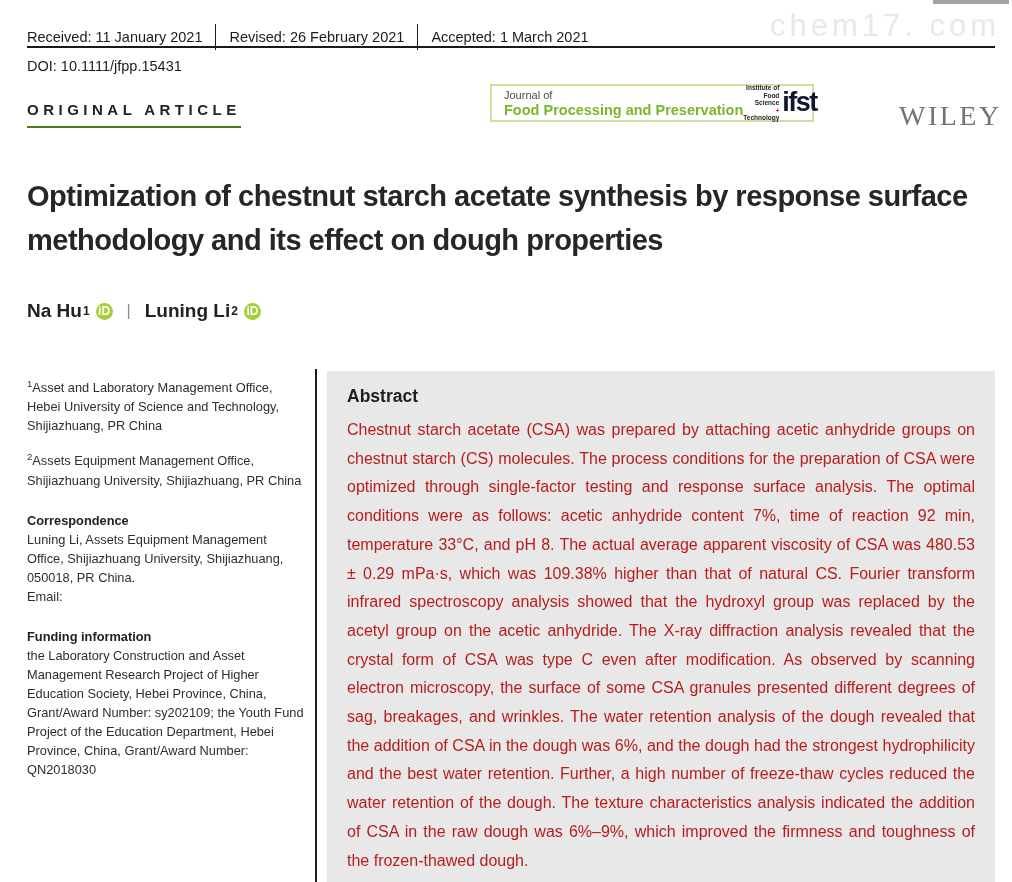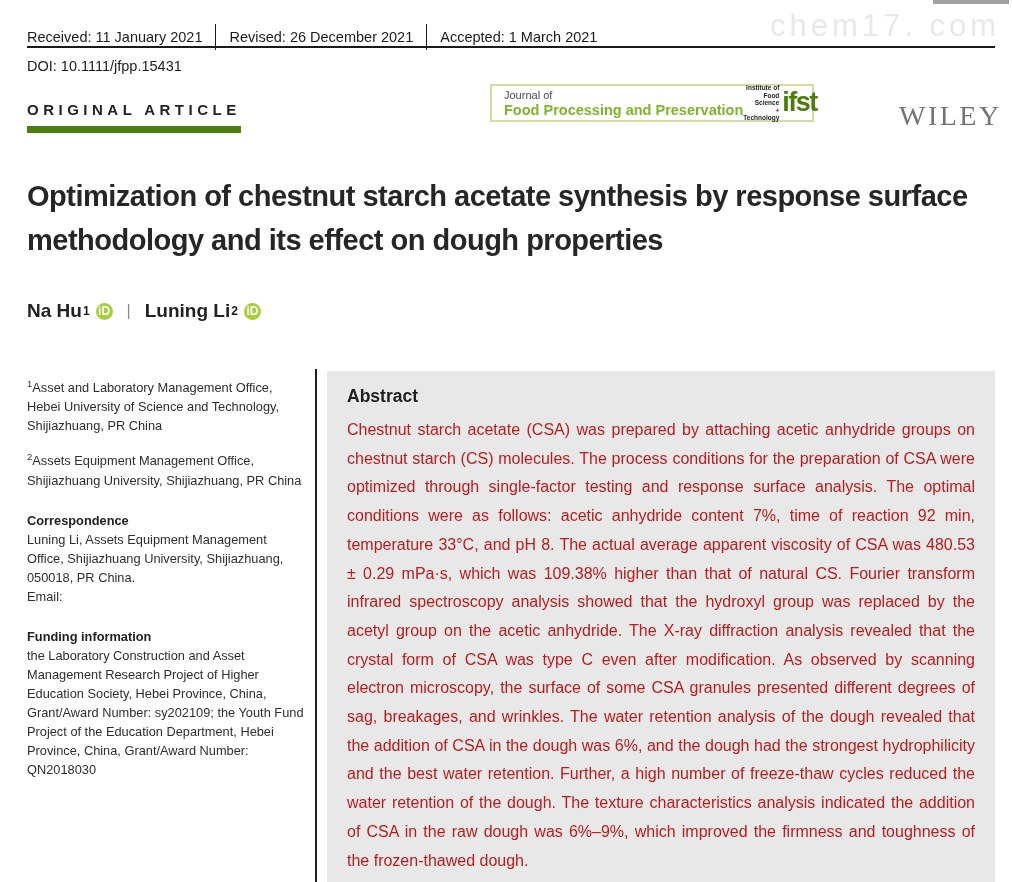--- a/index.html
+++ b/index.html
@@ -44,38 +44,38 @@
 
   .doi-line {
     position: absolute; left: 27px; top: 58px;
     font-size: 14.5px; color: #1c1c1c;
   }
 
   .article-type {
     position: absolute; left: 27px; top: 101px;
     font-size: 15px; font-weight: bold; letter-spacing: 4.5px;
     color: #232323; padding-bottom: 8px;
-    border-bottom: 7px solid #4d7c0f;
+    border-bottom: 2px solid #4d7c0f;
   }
 
   
   .banner {
     position: absolute; left: 490px; top: 84px; width: 324px; height: 38px;
     display: flex; align-items: stretch;
     background: #ffffff; border: 2px solid #cedfa0;
   }
   .banner-left { flex: 1; padding: 3px 0 0 12px; }
   .journal-of { font-size: 11px; color: #4c4c4c; line-height: 13px; }
   .journal-name { font-size: 14.5px; font-weight: bold; color: #7db52b; line-height: 17px; white-space: nowrap; }
   .ifst-group { display: flex; align-items: center; margin-right: 4px; }
   .inst-lines { text-align: right; margin-right: 3px; }
   .inst-line { font-size: 6.5px; font-weight: bold; line-height: 7.5px; color: #242424; }
   .inst-line:last-child::first-letter { color: #e52a2e; }
   .ifst-acronym {
-    font-size: 27px; font-weight: bold; color: #4d7c0f;
+    font-size: 27px; font-weight: bold; color: #0f172a;
     letter-spacing: -1.5px; line-height: 27px; margin-top: -2px;
   }
   .green-block { width: 50px; background: #9dc653; }
 
   .publisher-logo {
     position: absolute; left: 899px; top: 100px;
     font-family: Liberation Serif, serif;
     font-size: 28px; letter-spacing: 2.5px; color: #737373;
   }
 
@@ -133,21 +133,21 @@
 
 <div class="page">
 
   <div class="crop-bar"></div>
 
   <div class="watermark">chem17. com</div>
 
   <div class="dates-row">
     <span class="date-item">Received: 11 January 2021</span>
     <span class="date-sep"></span>
-    <span class="date-item">Revised: 26 December 2021</span>
+    <span class="date-item">Revised: 26 February 2021</span>
     <span class="date-sep"></span>
     <span class="date-item">Accepted: 1 March 2021</span>
   </div>
 
   <div class="header-rule"></div>
 
   <div class="doi-line">DOI: 10.1111/jfpp.15431</div>
 
   <div class="article-type">ORIGINAL ARTICLE</div>
 

